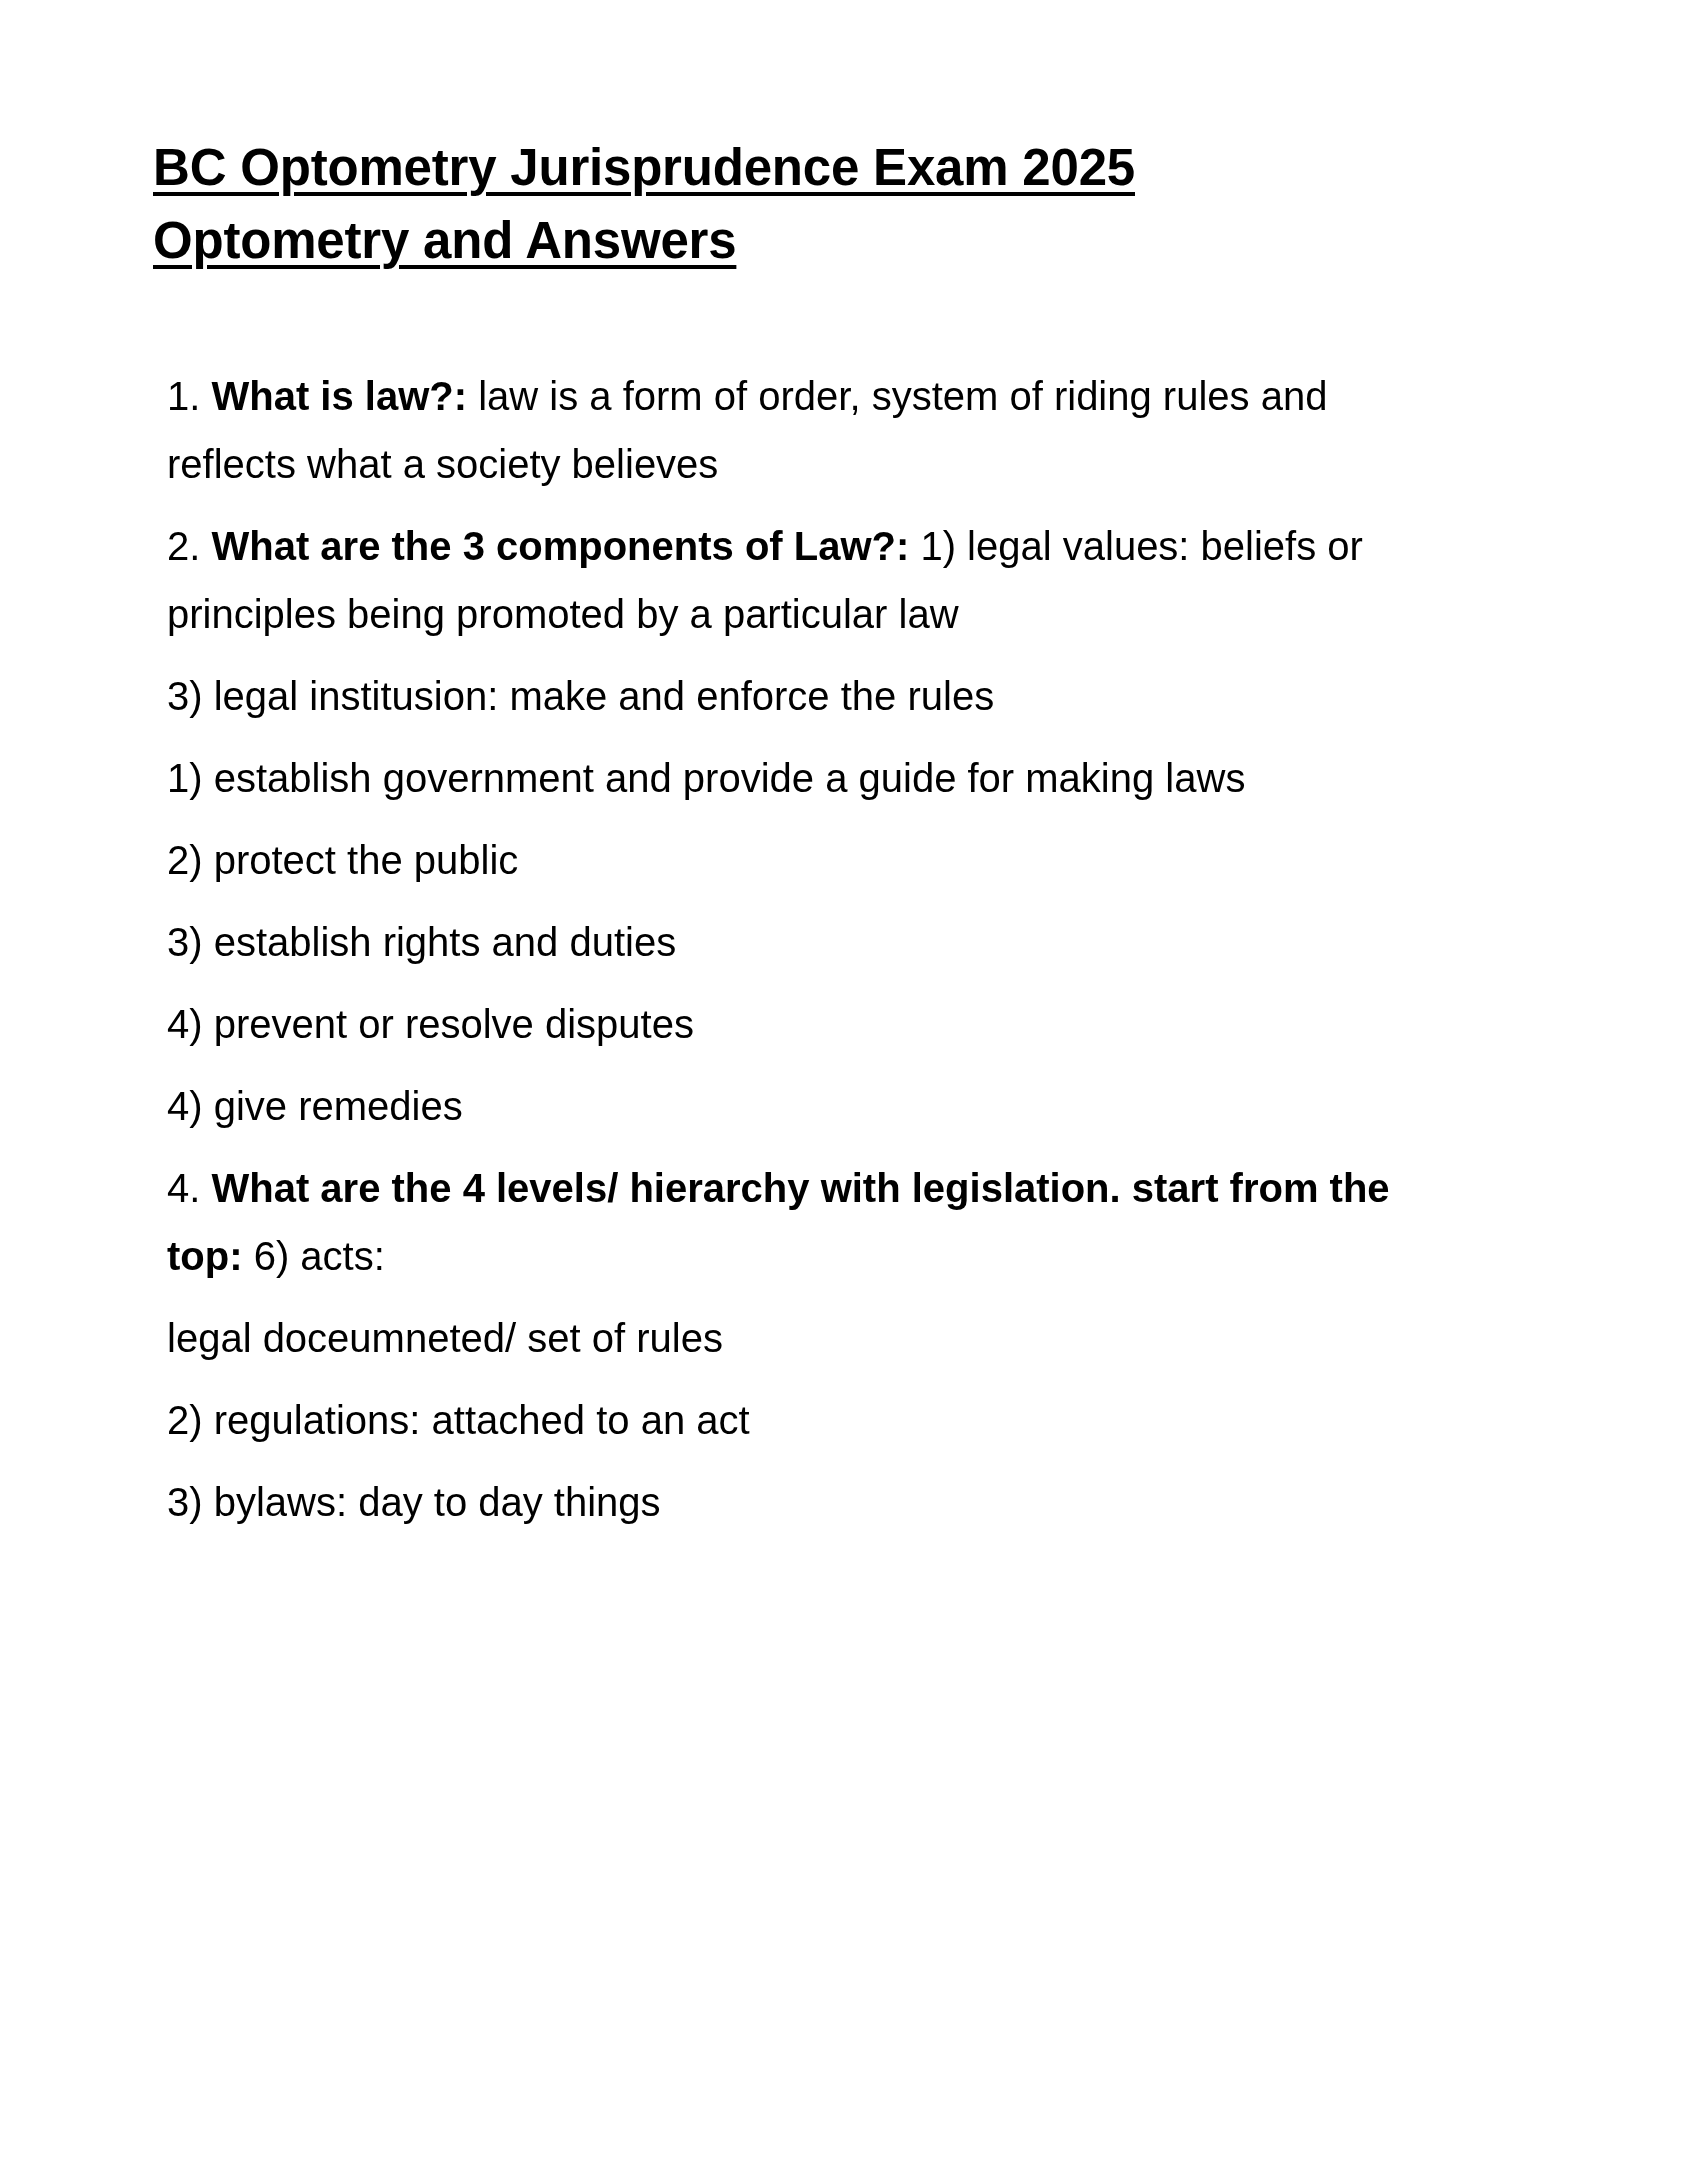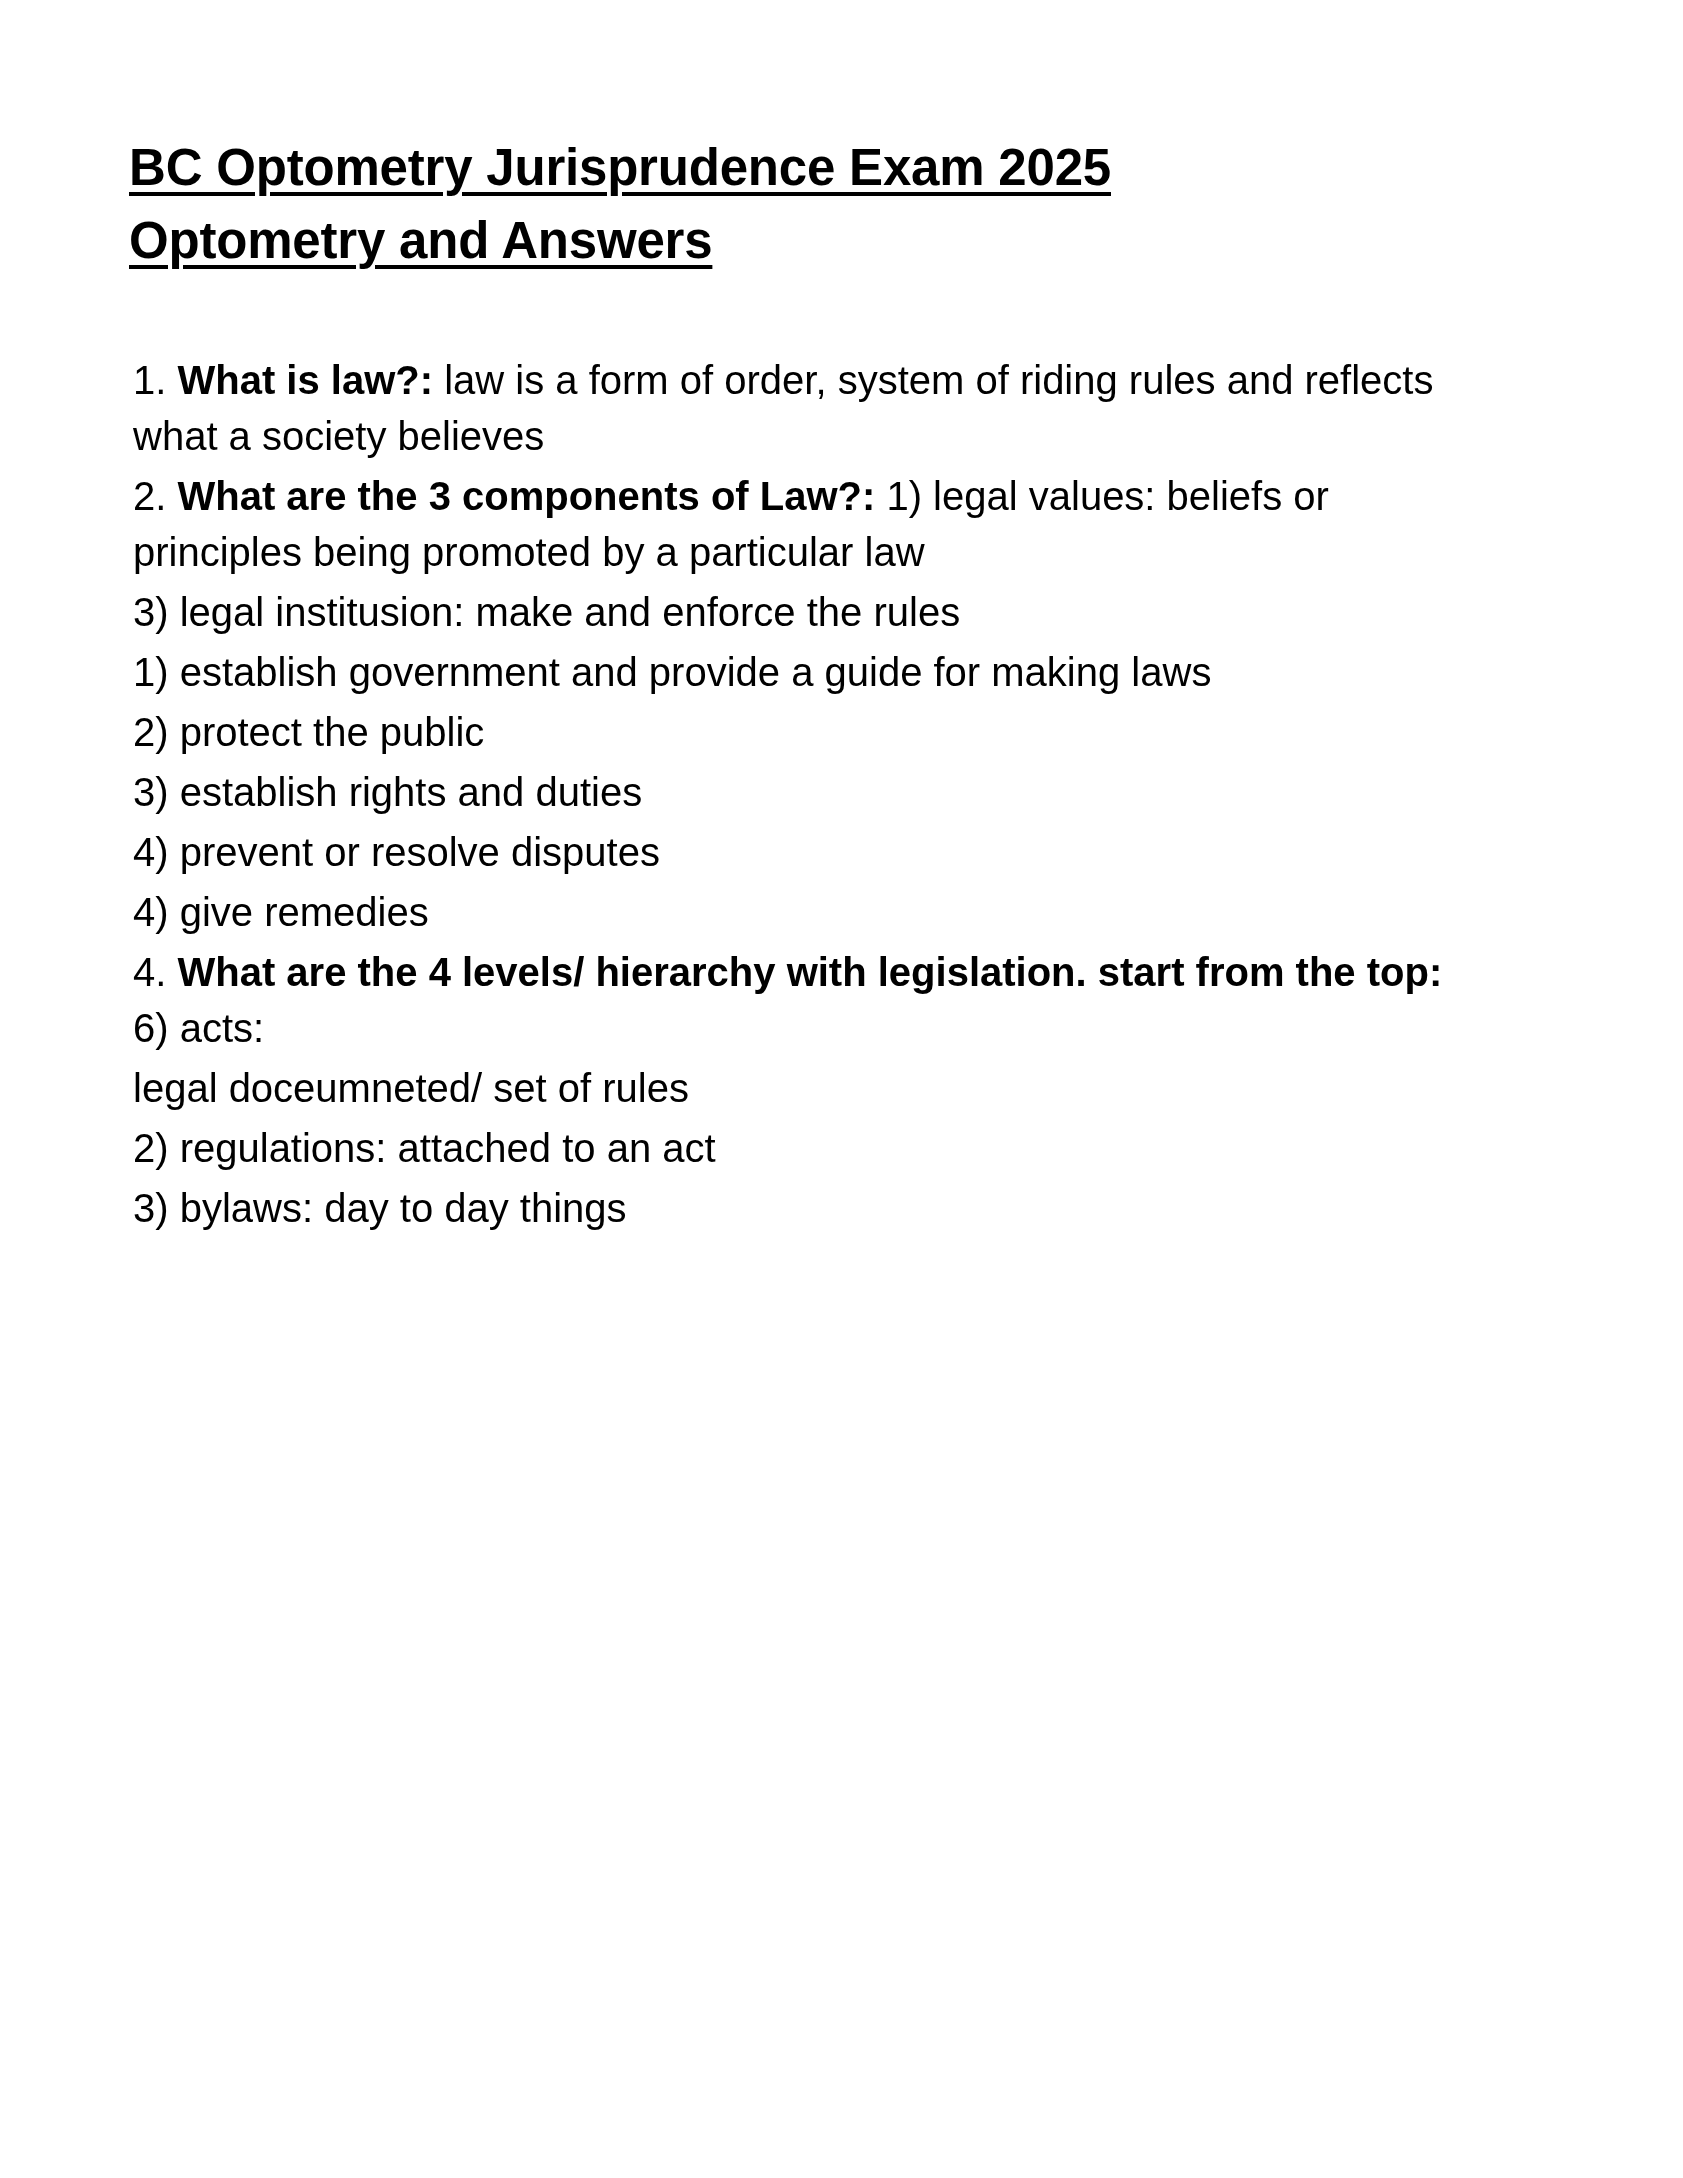--- a/index.html
+++ b/index.html
@@ -17,21 +17,21 @@
     position: relative;
     width: 1683px;
     height: 2178px;
     background: #ffffff;
     box-sizing: border-box;
     overflow: hidden;
   }
 
   .content {
     position: absolute;
-    left: 129px;
+    left: 153px;
     top: 131px;
     width: 1327px;
   }
 
   
   .doc-title {
     font-size: 51px;
     font-weight: bold;
     line-height: 73px;
     letter-spacing: -0.2px;
@@ -50,22 +50,22 @@
   }
 
   
   .gap {
     height: 71px;
   }
 
   
   .qa-block {
     font-size: 40px;
-    line-height: 56px;
-    margin: 4px;
+    line-height: 68px;
+    margin: 14px;
     text-align: left;
   }
 
   .qa-block.justified {
     text-align: justify;
     text-align-last: left;
   }
 
   .qa-block b {
     font-weight: bold;

